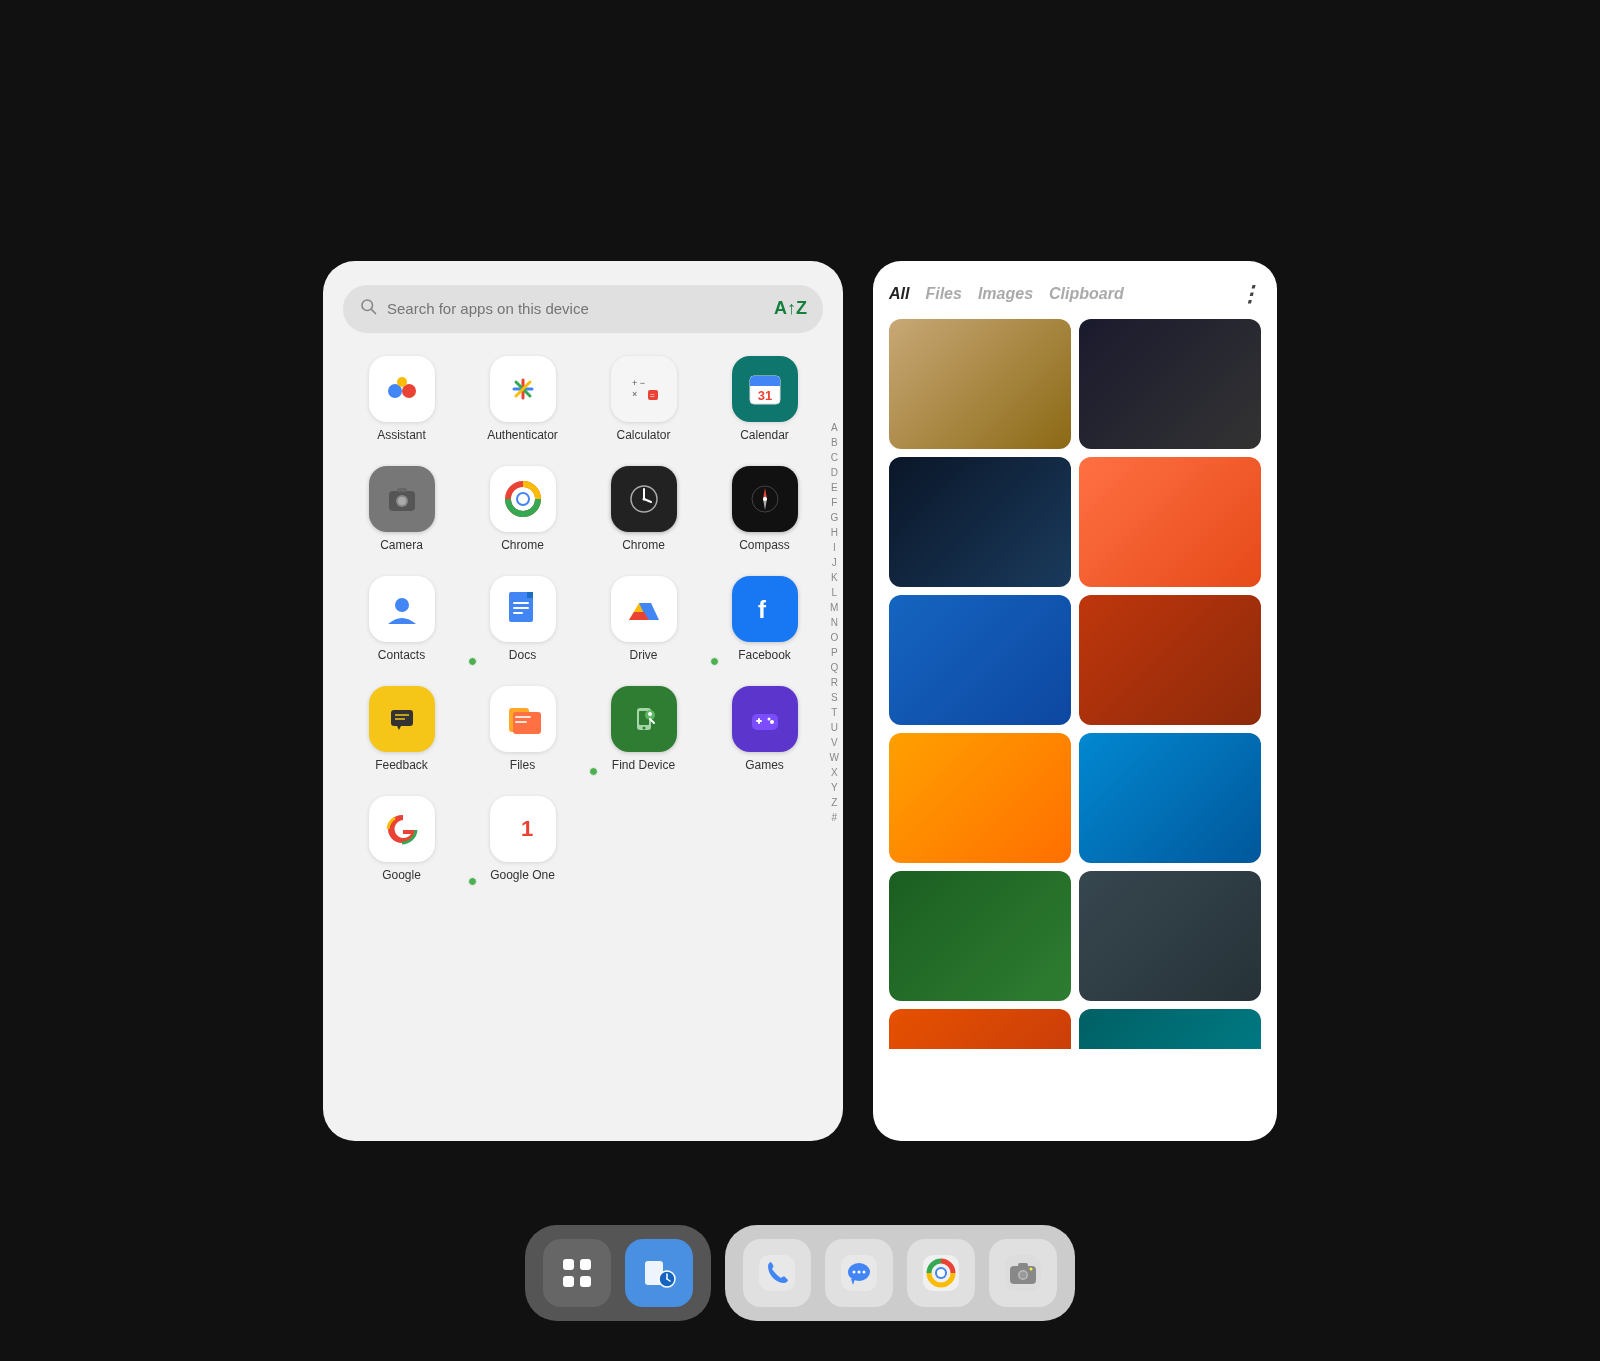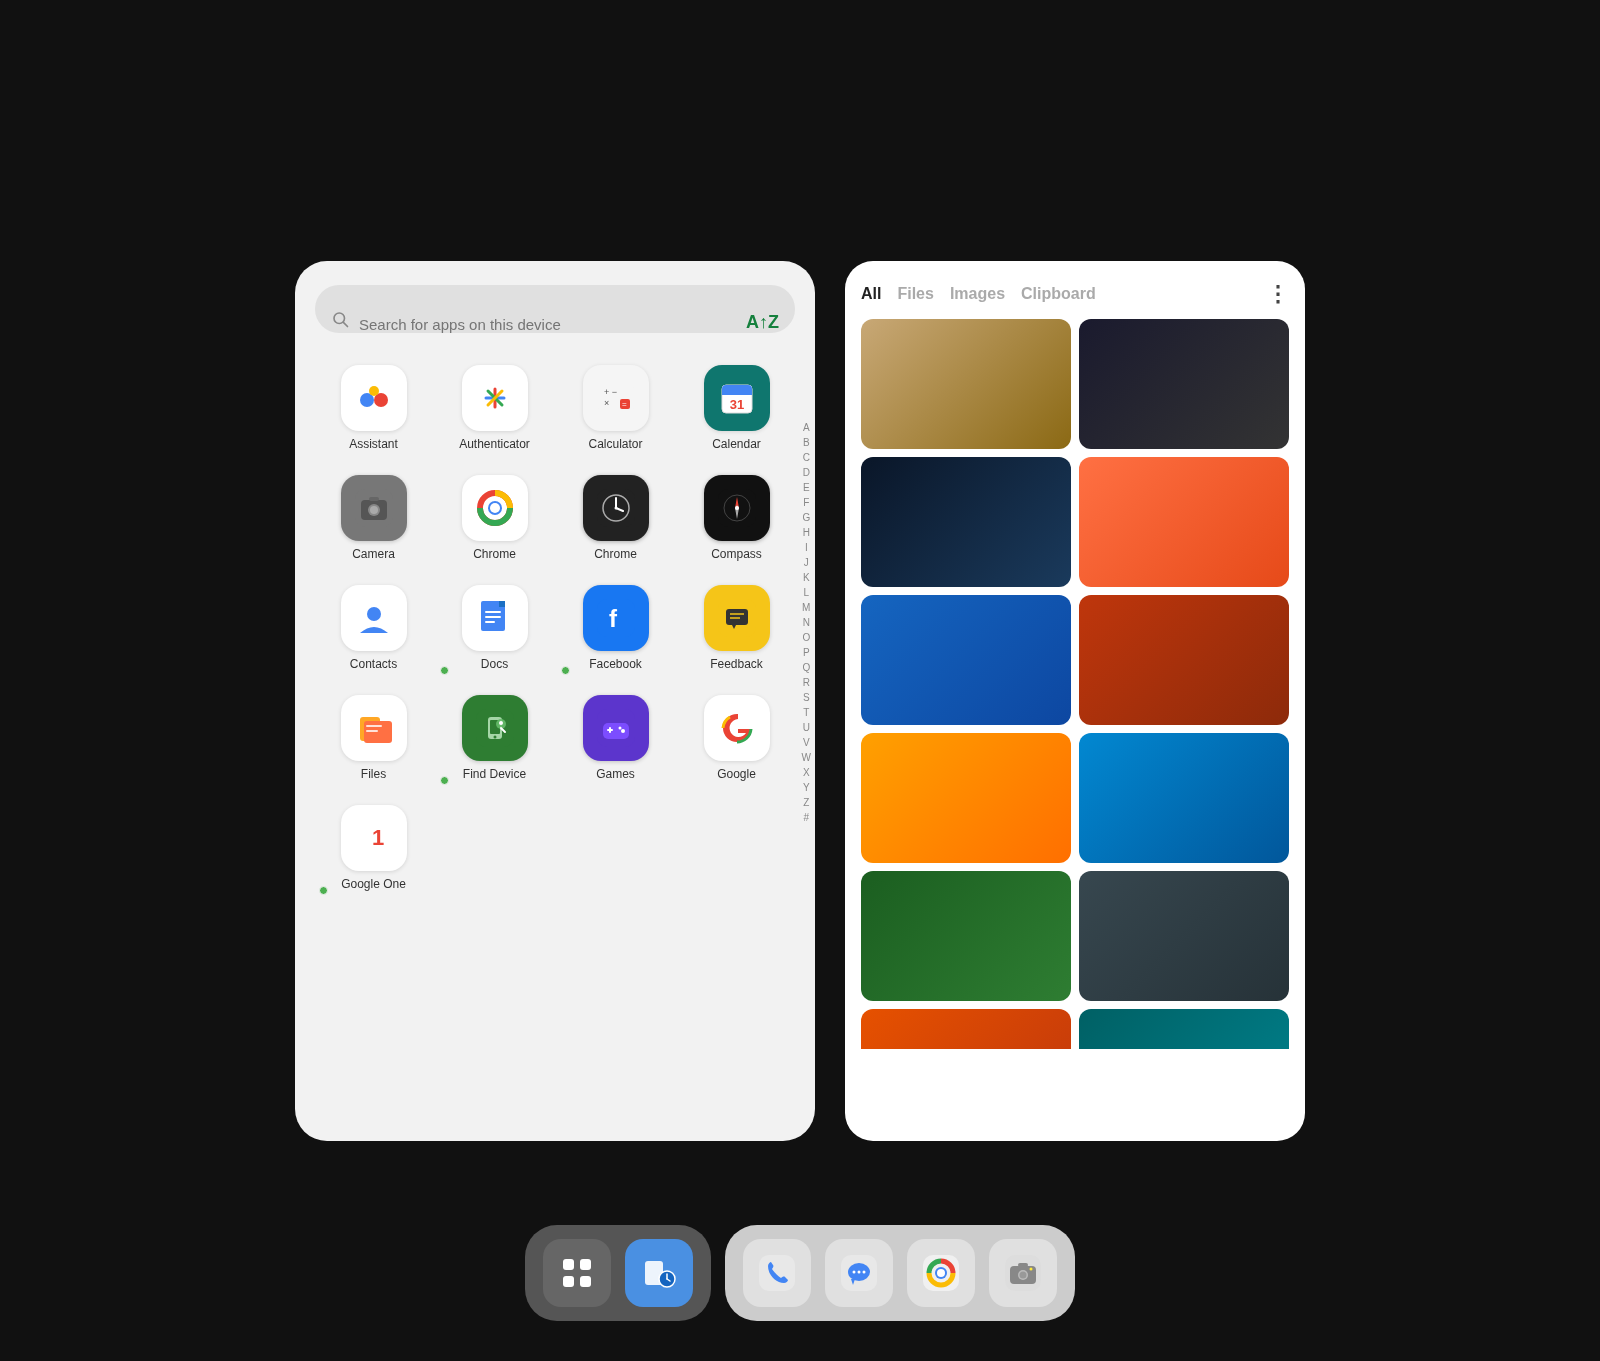--- a/index.html
+++ b/index.html
@@ -25,23 +25,23 @@
       overflow: hidden;
       margin-right: 30px;
       margin-top: 40px;
     }
 
     .search-bar {
       background: #e0e0e0;
       border-radius: 24px;
       height: 48px;
       display: flex;
-      align-items: flex-end;
+      align-items: center;
       padding: 0 16px;
-      margin-bottom: 24px;
+      margin-bottom: 15px;
     }
 
     .search-bar .search-icon-svg {
       color: #888;
       margin-right: 10px;
       font-size: 18px;
     }
 
     .search-bar input {
       background: transparent;
@@ -117,25 +117,26 @@
     .alpha-sidebar span {
       font-size: 10px;
       color: #888;
       line-height: 1.4;
     }
 
     
     .phone-right {
       background: #fff;
       border-radius: 28px;
-      width: 460px;
+      width: 404px;
       height: 880px;
       padding: 20px 16px 16px 16px;
       overflow: hidden;
       margin-top: 40px;
+      font-style: italic;
     }
 
     .tab-bar {
       display: flex;
       align-items: center;
       margin-bottom: 12px;
       gap: 0;
     }
 
     .tab-item {
@@ -437,20 +438,34 @@
           <rect x="8" y="17" width="16" height="2" rx="1" fill="white"></rect>
           <rect x="8" y="22" width="10" height="2" rx="1" fill="white"></rect>
           <path d="M22 2 L28 8 L22 8 Z" fill="#1a6fc4"></path>
           <rect x="22" y="2" width="6" height="6" fill="#1a6fc4"></rect>
         </svg>
       </div>
       <div class="dot-badge"></div>
       <span class="app-label">Docs</span>
     </div>
 
+    <div class="app-item">
+      <div class="app-icon-wrap icon-drive" style="background:#fff;box-shadow:0 1px 4px rgba(0,0,0,0.12);">
+        <svg width="38" height="38" viewBox="0 0 38 38">
+          <polygon points="19,6 34,32 4,32" fill="none"></polygon>
+          <polygon points="19,6 30,26 8,26" fill="none"></polygon>
+
+          <polygon points="19,8 29,26 9,26" fill="#34A853" opacity="0"></polygon>
+          <path d="M4 30 L14 13 L24 30 Z" fill="#FBBC05"></path>
+          <path d="M14 13 L26 13 L34 30 L22 30 Z" fill="#4285F4"></path>
+          <path d="M4 30 L24 30 L19 22 L9 22 Z" fill="#EA4335"></path>
+        </svg>
+      </div>
+      <span class="app-label">Drive</span>
+    </div>
 
     <div class="app-item" style="position:relative;">
       <div class="app-icon-wrap icon-facebook" style="background:#1877f2;box-shadow:0 1px 4px rgba(0,0,0,0.2);">
         <svg width="38" height="38" viewBox="0 0 38 38">
           <rect width="38" height="38" rx="10" fill="#1877f2"></rect>
           <text x="12" y="28" font-size="24" font-weight="bold" fill="white">f</text>
         </svg>
       </div>
       <div class="dot-badge"></div>
       <span class="app-label">Facebook</span>

